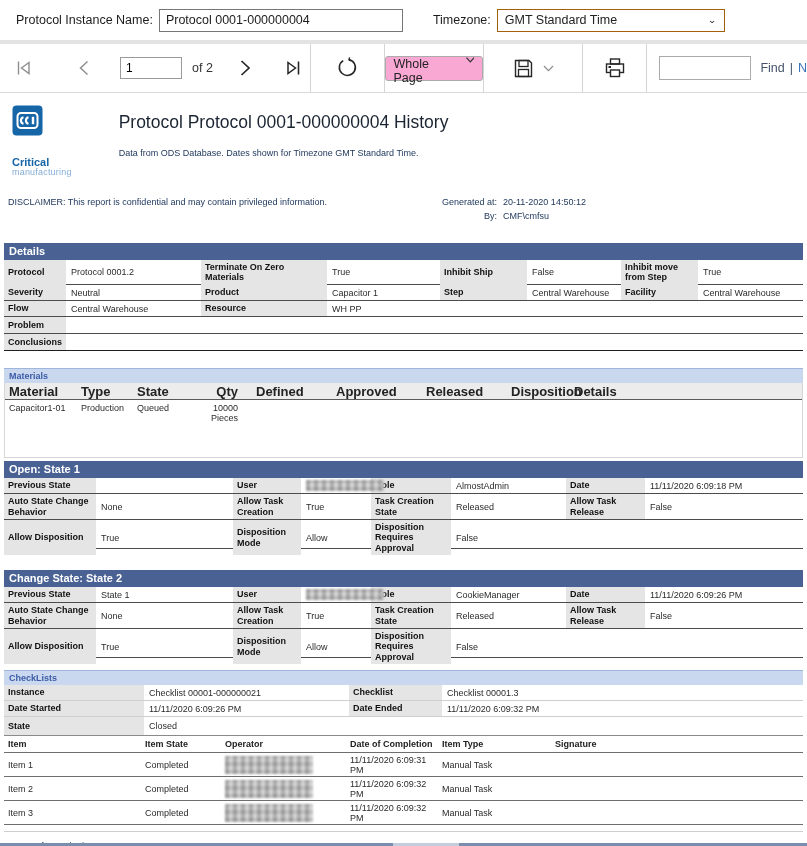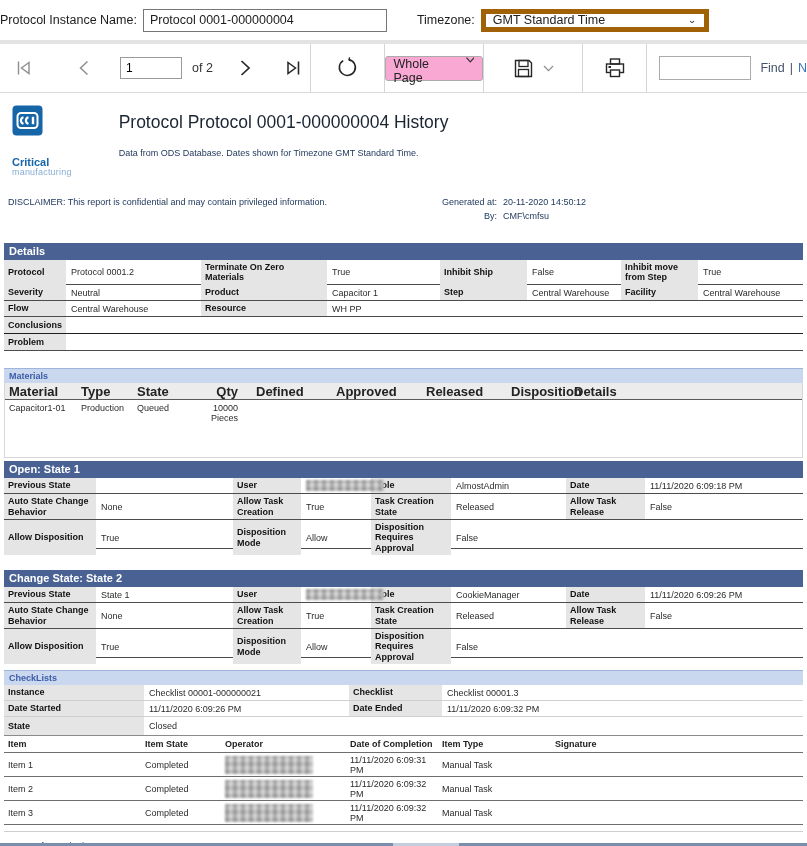--- a/index.html
+++ b/index.html
@@ -1,26 +1,26 @@
 <!DOCTYPE html>
 <html><head>
 <meta charset="utf-8">
 <style>
   * { margin:0; padding:0; box-sizing:border-box; }
   html,body { background:#fff; }
   .page { width:807px; height:846px; position:relative; overflow:hidden; background:#fff;
           font-family:"Liberation Sans", sans-serif; color:#222; }
 
   
-  .params { height:40px; display:flex; align-items:center; padding-left:0; }
+  .params { height:40px; display:flex; align-items:center; padding-left:16px; }
   .param-label { font-size:12.5px; color:#1c1c1c; }
   .param-input { width:244px; height:23px; border:1px solid #767676; font-size:12.5px;
                  padding:0 6px; margin-left:6px; font-family:"Liberation Sans",sans-serif; color:#1c1c1c;}
   .tz-label { margin-left:30px; }
-  .param-select { width:228px; height:23px; border:5px solid #a16207; margin-left:6px;
+  .param-select { width:228px; height:23px; border:1px solid #a16207; margin-left:6px;
                   display:flex; align-items:center; justify-content:space-between;
                   font-size:12.5px; padding:0 7px; background:#fff; cursor:default; }
   .sel-chev { font-size:11px; color:#1c1c1c; transform:scaleY(.8); }
 
   
   .graybar { height:4px; background:#e3e3e3; }
   .toolbar { height:49px; border-bottom:1px solid #d9d9d9; display:flex; align-items:stretch; }
   .tgroup { display:flex; align-items:center; }
   .tgroup + .tgroup { border-left:1px solid #d4d4d4; }
   .g-nav { width:314px; padding-left:14px; }
@@ -247,26 +247,26 @@
       <div class="val">Central Warehouse</div>
       <div class="lbl">Facility</div>
       <div class="val">Central Warehouse</div>
     </div>
     <div class="kv g-det h16">
       <div class="lbl">Flow</div>
       <div class="val">Central Warehouse</div>
       <div class="lbl">Resource</div>
       <div class="val" style="grid-column:4 / 9">WH PP</div>
     </div>
+    <div class="kv g-det h17">
+      <div class="lbl">Problem</div>
+      <div class="val" style="grid-column:2 / 9"></div>
+    </div>
     <div class="kv g-det h17" style="border-bottom:1px solid #1f1f1f">
       <div class="lbl">Conclusions</div>
-      <div class="val" style="grid-column:2 / 9"></div>
-    </div>
-    <div class="kv g-det h17">
-      <div class="lbl">Problem</div>
       <div class="val" style="grid-column:2 / 9"></div>
     </div>
   </div>
 
   <div class="sec" style="margin-top:17px">
     <div class="lighthead">Materials</div>
     <div class="matbody">
       <div class="g-mat mat-cols">
         <div>Material</div>
         <div>Type</div>

